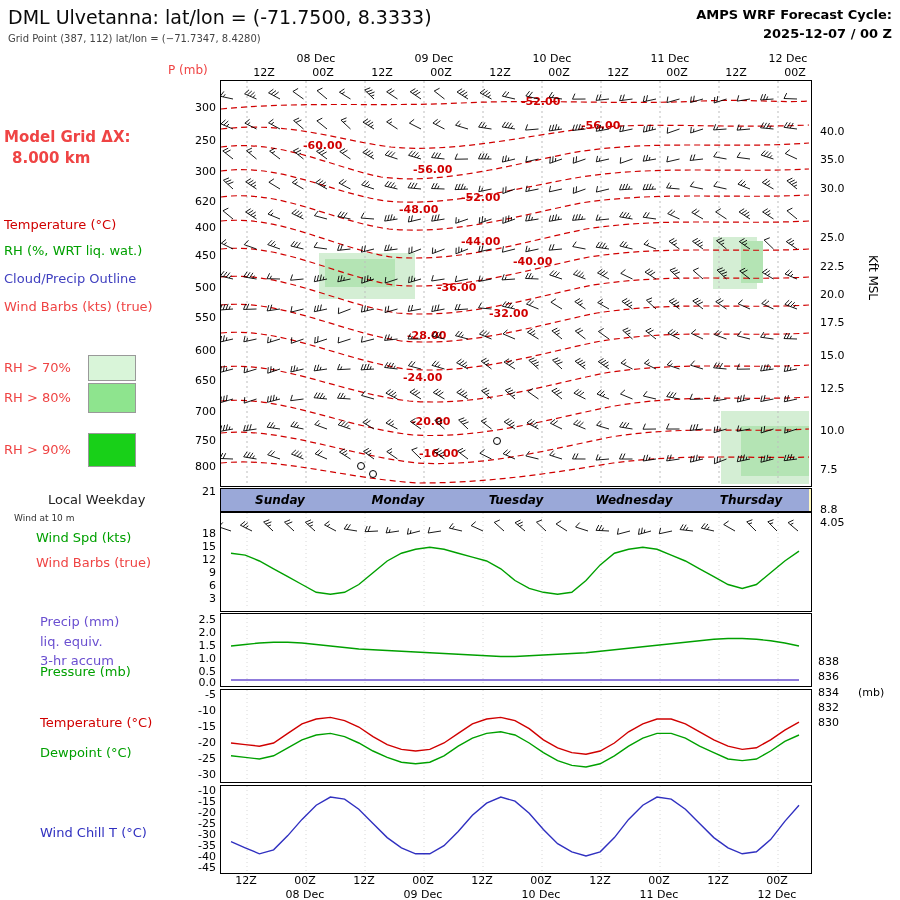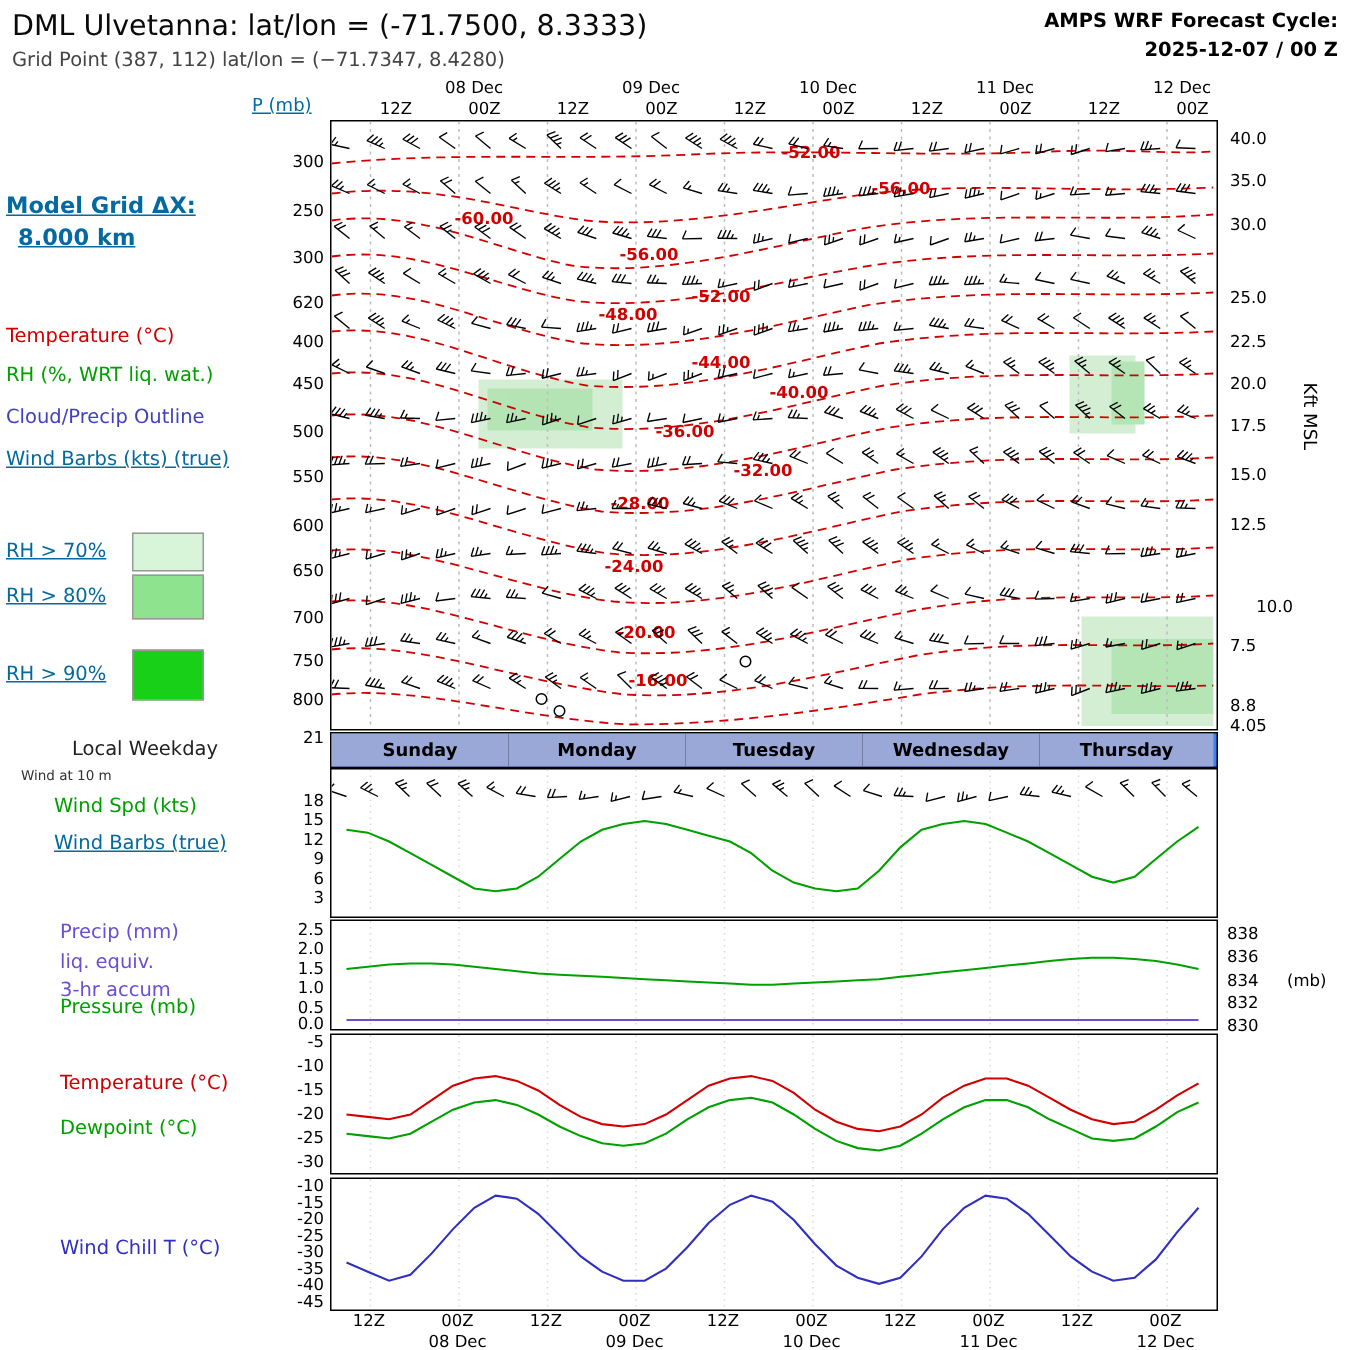--- a/index.html
+++ b/index.html
@@ -3,33 +3,33 @@
 <meta charset="utf-8">
 <style>
   html,body{margin:0;padding:0;}
   body{
     width:900px;height:900px;position:relative;background:#ffffff;
     font-family:"DejaVu Sans","Liberation Sans",sans-serif;
     overflow:hidden;
   }
   .abs{position:absolute;}
   .ttl{font-size:19px;color:#0a0a0a;letter-spacing:0px;}
-  .sub{font-size:13px;color:#444;}
+  .sub{font-size:10px;color:#444;}
   .hdr-r{font-size:13px;color:#000;font-weight:bold;text-align:right;}
   .lbl{font-size:13px;}
   .red{color:#d00000;}
   .green{color:#00a000;}
   .blue{color:#4040c0;}
-  .black{color:#0369a1;text-decoration:underline;}
+  .black{color:#ef4444;}
   .tiny{font-size:9px;}
   .axnum{font-size:11px;color:#000;text-align:right;}
-  .axnumL{font-size:11px;color:#000;text-align:left;}
+  .axnumL{font-size:11px;color:#000;text-align:left;margin-top:39px;}
   .tickl{font-size:11px;color:#000;text-align:center;}
   .panel{border:1px solid #000;background:#fff;}
-  .daybar{border:1px solid #000;background:#3b82f6;}
+  .daybar{border:1px solid #000;background:#fef9c3;font-style:italic;}
   .dayseg{position:absolute;top:0;bottom:0;display:flex;align-items:center;justify-content:center;
           font-size:12px;font-weight:bold;color:#000;background:#9aa8d8;border-right:1px solid #000;}
   .sw{border:1px solid #999;}
   svg{display:block;}
   .vline{stroke:#bdbdbd;stroke-width:1;stroke-dasharray:2,3;}
   .vlineS{stroke:#d8d8d8;stroke-width:1;stroke-dasharray:1,3;}
 </style>
 </head>
 <body>
 
@@ -88,21 +88,21 @@
 
 <div class="abs axnumL" style="left:820px;top:86px;width:42px;">40.0</div>
 <div class="abs axnumL" style="left:820px;top:114px;width:42px;">35.0</div>
 <div class="abs axnumL" style="left:820px;top:143px;width:42px;">30.0</div>
 <div class="abs axnumL" style="left:820px;top:192px;width:42px;">25.0</div>
 <div class="abs axnumL" style="left:820px;top:221px;width:42px;">22.5</div>
 <div class="abs axnumL" style="left:820px;top:249px;width:42px;">20.0</div>
 <div class="abs axnumL" style="left:820px;top:277px;width:42px;">17.5</div>
 <div class="abs axnumL" style="left:820px;top:310px;width:42px;">15.0</div>
 <div class="abs axnumL" style="left:820px;top:343px;width:42px;">12.5</div>
-<div class="abs axnumL" style="left:820px;top:398px;width:42px;text-align:right;">10.0</div>
+<div class="abs axnumL" style="left:820px;top:385px;width:42px;">10.0</div>
 <div class="abs axnumL" style="left:820px;top:424px;width:42px;">7.5</div>
 <div class="abs axnumL" style="left:820px;top:464px;width:42px;">8.8</div>
 <div class="abs axnumL" style="left:820px;top:477px;width:42px;">4.05</div>
 
 <div class="abs" style="left:866px;top:255px;font-size:12px;writing-mode:vertical-rl;">Kft MSL</div>
 
 <div class="abs" style="left:220px;top:80px;width:590px;height:405px;border:1px solid #000;overflow:hidden;background:#fff;">
   <svg width="588" height="403" viewBox="0 0 588 403">
 
     <g opacity="0.85">

